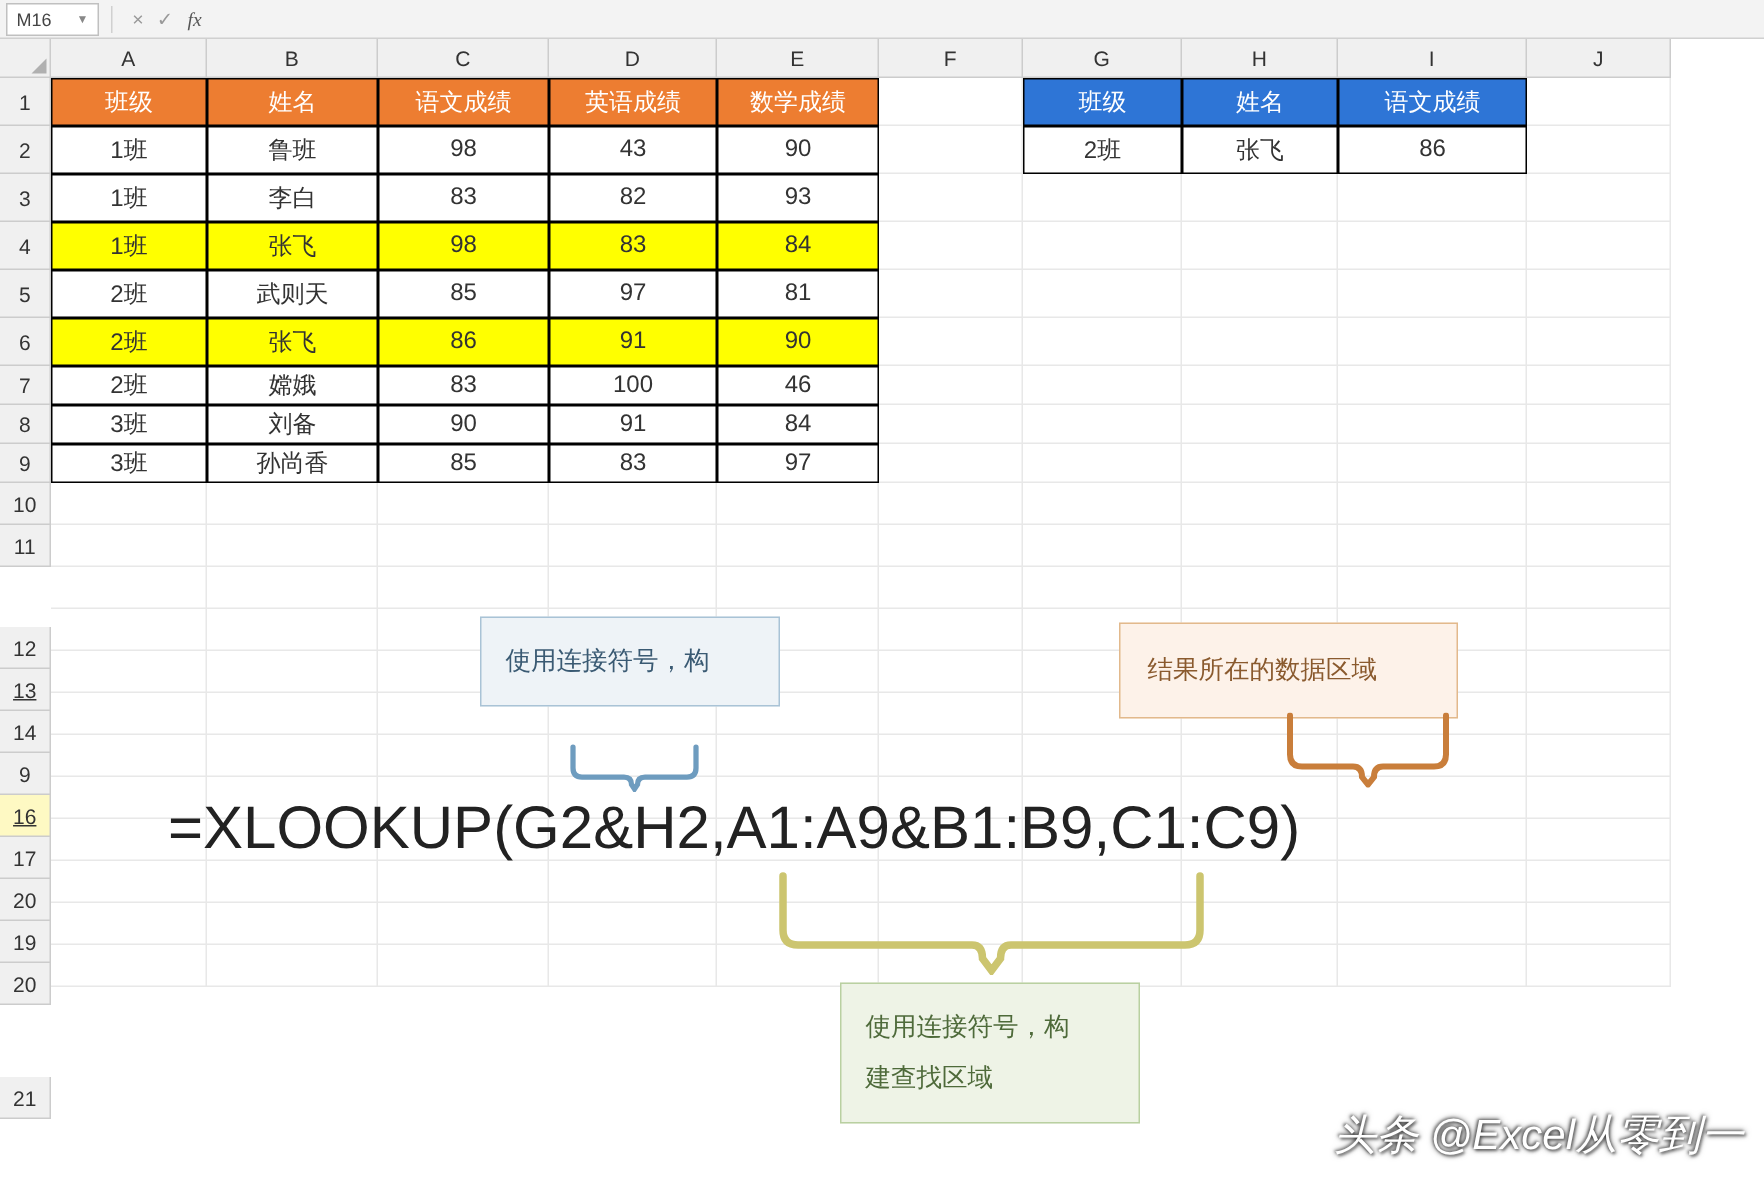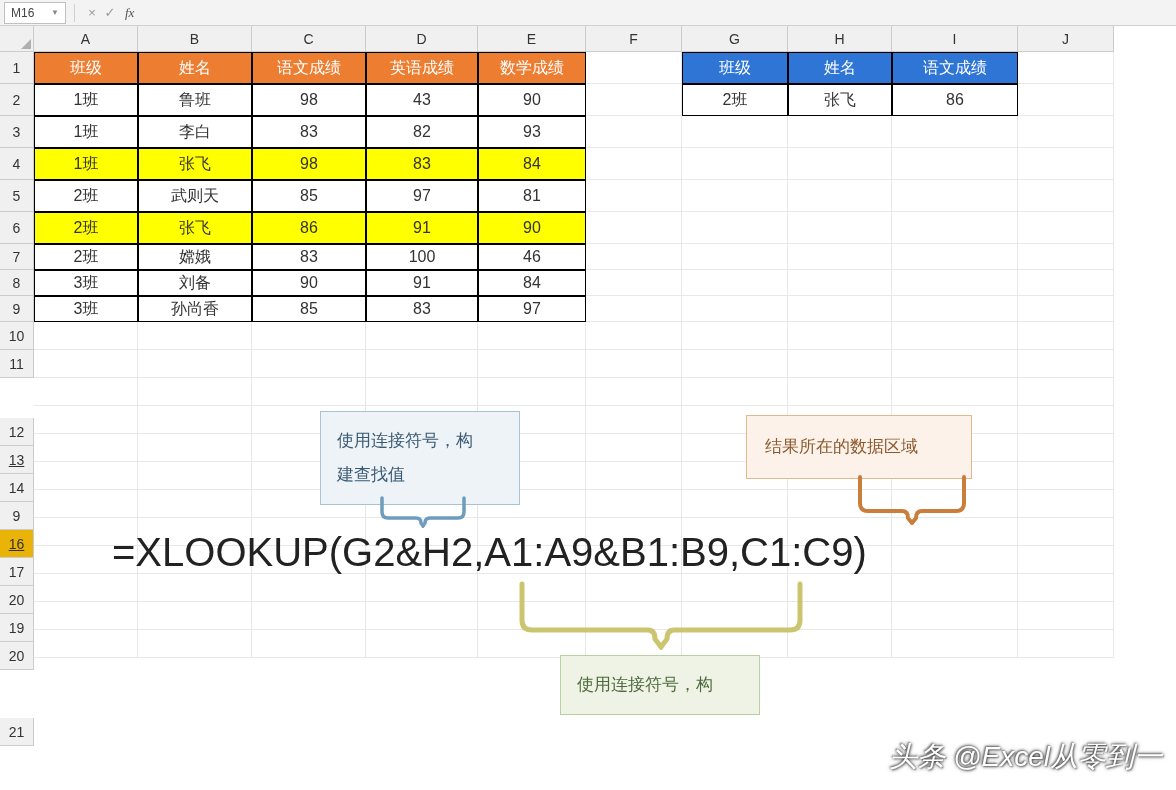--- a/index.html
+++ b/index.html
@@ -17,21 +17,21 @@
   .col-headers { position:absolute; left:34px; top:0; height:26px; display:flex; }
   .col-h { height:26px; background:#f0f0f0; border-right:1px solid #ccc; border-bottom:1px solid #ccc; display:flex; align-items:center; justify-content:center; font-size:14px; color:#333; }
   .row-headers { position:absolute; left:0; top:26px; width:34px; }
   .row-h { width:34px; background:#f0f0f0; border-right:1px solid #ccc; border-bottom:1px solid #ccc; display:flex; align-items:center; justify-content:center; font-size:14px; color:#333; }
   .grid { position:absolute; left:34px; top:26px; }
   .cell { position:absolute; border-right:1px solid #e8e8e8; border-bottom:1px solid #e8e8e8; display:flex; align-items:center; justify-content:center; font-size:16px; }
   .hl-o { background:#ed7d31; color:#fff; border:1px solid #000; }
   .hl-b { background:#2e75d6; color:#fff; border:1px solid #000; }
   .tc { border:1px solid #000; }
   .ylw { background:#ffff00; }
-  .row-sel { background:#eab308;text-decoration:underline; }
+  .row-sel { background:#fef9c3;text-decoration:underline; }
 
   .formula { position:absolute; font-size:40px; font-family:"Microsoft YaHei",Arial,sans-serif; color:#222; }
 
   .note { position:absolute; padding:12px 16px; border:1px solid; font-size:17px; line-height:2.0; }
   .note-blue  { background:#eef3f7; border-color:#a9c3d6; color:#3a5a73; }
   .note-green { background:#eef3e6; border-color:#b9d0a1; color:#4e6a3a; }
   .note-orange{ background:#fdf2e9; border-color:#e2b98c; color:#8a5a2e; }
 
   .brace { position:absolute; }
   .brace svg { display:block; }
@@ -349,29 +349,29 @@
       <div class="cell hl-b" style="left: 754px; top: 0px; width: 104px; height: 32px;">姓名</div>
       <div class="cell hl-b" style="left: 858px; top: 0px; width: 126px; height: 32px;">语文成绩</div>
       <div class="cell tc" style="left: 648px; top: 32px; width: 106px; height: 32px;">2班</div>
       <div class="cell tc" style="left: 754px; top: 32px; width: 104px; height: 32px;">张飞</div>
       <div class="cell tc" style="left: 858px; top: 32px; width: 126px; height: 32px;">86</div>
     </div>
 </div>
 
 <div class="note note-blue" style="left:320px; top:411px; width:200px;">
   <div>使用连接符号，构</div>
-  <div>建查找值</div>
 </div>
 
 <div class="note note-orange" style="left:746px; top:415px; width:226px; padding:14px 18px;">
   <div>结果所在的数据区域</div>
 </div>
 
 <div class="note note-green" style="left:560px; top:655px; width:200px;">
   <div>使用连接符号，构</div>
+  <div>建查找区域</div>
 </div>
 
 <div class="brace" style="left:378px; top:496px;">
   <svg width="90" height="32">
       <path d="M4 2 v14 q0 6 6 6 h28 q5 0 5 5 l2 3 l2 -3 q0 -5 5 -5 h28 q6 0 6 -6 v-14" stroke="#6e9cbf" stroke-width="3.5" fill="none" stroke-linecap="round"></path>
     </svg>
 </div>
 <div class="brace" style="left:856px; top:475px;">
   <svg width="114" height="50">
       <path d="M4 2 v26 q0 8 8 8 h34 q6 0 6 7 l4 5 l4 -5 q0 -7 6 -7 h34 q8 0 8 -8 v-26" stroke="#c97e3b" stroke-width="4" fill="none" stroke-linecap="round"></path>

